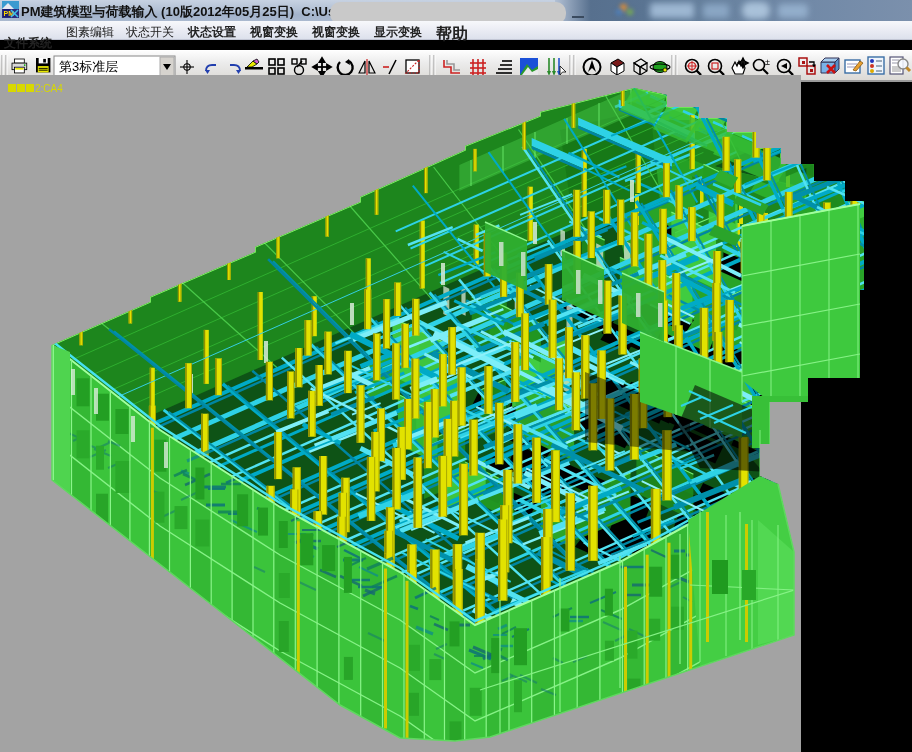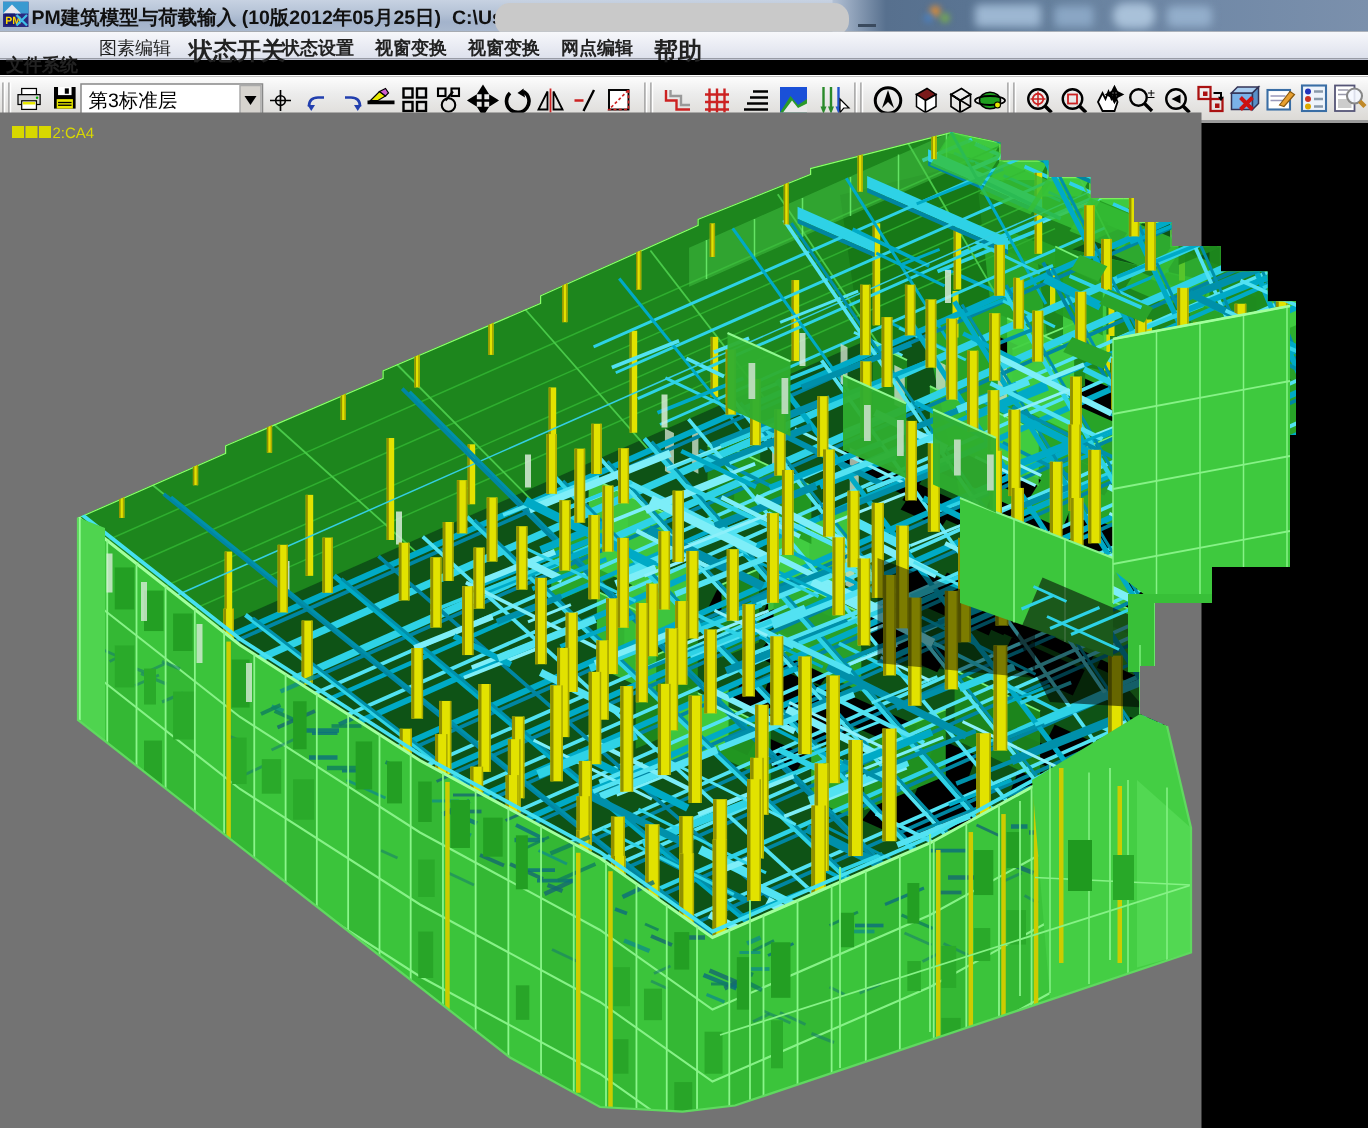--- a/index.html
+++ b/index.html
@@ -21,25 +21,25 @@
    <text x="1.5" y="15" font-size="7" font-weight="bold" fill="#ffd800">PM</text>
    <path d="M9 9 L16 16 M16 9 L9 16" stroke="#40c0e8" stroke-width="1.5"></path>
  </svg>
  <div style="position:absolute;left:21px;top:3px;font-size:13px;font-weight:bold;color:#111;white-space:nowrap">PM建筑模型与荷载输入 (10版2012年05月25日)&nbsp;&nbsp;C:\User</div>
  <div style="position:absolute;left:330px;top:2px;width:236px;height:22px;border-radius:10px;background:#c9c9c9"></div>
  <div style="position:absolute;left:572px;top:16px;width:12px;height:2px;background:#3a4a5e"></div>
 </div>
 <div style="position:absolute;left:0;top:21px;width:912px;height:19px;background:linear-gradient(180deg,#f7f8fb 0%,#e9ebf3 55%,#dde1ec 100%);border-bottom:1px solid #c2c6d4">
     <div style="position:absolute;left:4px;top:14px;font-size:12px;font-weight:bold;color:#222">文件系统</div>
     <div style="position:absolute;left:66px;top:3px;font-size:12px;font-weight:normal;color:#222">图素编辑</div>
-    <div style="position:absolute;left:126px;top:3px;font-size:16px;font-weight:bold;color:#222">状态开关</div>
+    <div style="position:absolute;left:126px;top:3px;font-size:12px;font-weight:normal;color:#222">状态开关</div>
     <div style="position:absolute;left:188px;top:3px;font-size:12px;font-weight:bold;color:#222">状态设置</div>
     <div style="position:absolute;left:250px;top:3px;font-size:12px;font-weight:bold;color:#222">视窗变换</div>
     <div style="position:absolute;left:312px;top:3px;font-size:12px;font-weight:bold;color:#222">视窗变换</div>
-    <div style="position:absolute;left:374px;top:3px;font-size:12px;font-weight:bold;color:#222">网点编辑</div>
+    <div style="position:absolute;left:374px;top:3px;font-size:12px;font-weight:bold;color:#222">显示变换</div>
     <div style="position:absolute;left:436px;top:3px;font-size:16px;font-weight:bold;color:#222">帮助</div>
   </div>
 <div style="position:absolute;left:0;top:50px;width:912px;height:32px;background:linear-gradient(180deg,#fdfdfd 0%,#ececec 40%,#dcdad6 100%);border-top:1px solid #fff;border-bottom:2px solid #9a9a9a">
 <svg width="912" height="33" style="position:absolute;left:0;top:0">
 <g stroke="#999" stroke-width="1">
         <line x1="2" y1="4" x2="2" y2="29"></line>
         <line x1="6" y1="4" x2="6" y2="29"></line>
       </g>
       <g stroke="#fff" stroke-width="1">
         <line x1="3" y1="4" x2="3" y2="29"></line>
@@ -263,21 +263,21 @@
         <rect x="0" y="0" width="13" height="17" fill="#fff" stroke="#557" stroke-width="1.2"></rect>
         <line x1="2" y1="3" x2="9" y2="3" stroke="#99a" stroke-width="1"></line>
         <line x1="2" y1="6" x2="9" y2="6" stroke="#99a" stroke-width="1"></line>
         <rect x="2" y="9" width="9" height="6" fill="#ccc"></rect>
         <circle cx="13" cy="7" r="5" fill="#f4f8ff" fill-opacity="0.85" stroke="#888" stroke-width="1.4"></circle>
         <line x1="16.5" y1="10.5" x2="20" y2="14" stroke="#c08828" stroke-width="3"></line>
       </g>
 </svg>
 </div>
 
-<div style="position:absolute;left:0;top:75px;width:801px;height:677px;background:#737373">
+<div style="position:absolute;left:0;top:75px;width:801px;height:677px;background:#a3a3a3">
 <svg width="912" height="677" viewBox="0 75 912 677">
 <clipPath id="sil">
         <polygon points="52.0,345.0 150.0,302.0 150.0,297.0 255.0,252.0 255.0,247.0 360.0,202.0 360.0,197.0 465.0,150.0 465.0,146.0 540.0,116.0 540.0,112.0 634.0,88.0 667.0,95.0 667.0,107.0 699.0,107.0 699.0,118.0 727.0,118.0 727.0,132.0 756.0,132.0 756.0,148.0 781.0,148.0 781.0,164.0 814.0,164.0 814.0,181.0 845.0,181.0 845.0,201.0 864.0,201.0 864.0,290.0 860.0,290.0 860.0,378.0 808.0,378.0 808.0,402.0 770.0,402.0 770.0,444.0 760.0,444.0 760.0,476.0 778.0,484.0 794.0,552.0 794.0,635.0 490.0,737.0 455.0,741.0 400.0,738.0 340.0,705.0 52.0,480.0"></polygon>
       </clipPath>
 <g clip-path="url(#sil)">
 <polygon points="52.0,345.0 150.0,302.0 150.0,297.0 255.0,252.0 255.0,247.0 360.0,202.0 360.0,197.0 465.0,150.0 465.0,146.0 540.0,116.0 540.0,112.0 634.0,88.0 667.0,95.0 667.0,107.0 699.0,107.0 699.0,118.0 727.0,118.0 727.0,132.0 756.0,132.0 756.0,148.0 781.0,148.0 781.0,164.0 814.0,164.0 814.0,181.0 845.0,181.0 845.0,201.0 864.0,201.0 864.0,290.0 860.0,290.0 860.0,378.0 808.0,378.0 808.0,402.0 770.0,402.0 770.0,444.0 760.0,444.0 760.0,476.0 778.0,484.0 794.0,552.0 794.0,635.0 490.0,737.0 455.0,741.0 400.0,738.0 340.0,705.0 52.0,480.0" fill="#1e8a1e"></polygon>
 <polygon points="-27.0,356.1 653.0,55.8 711.5,167.8 93.8,440.7" fill="#1d861d"></polygon>
 <polygon points="624.9,44.5 913.2,-82.8 966.1,107.5 718.2,217.1" fill="#1d861d"></polygon>
 <polygon points="634.0,88.0 667.0,95.0 660.0,108.0 627.0,101.0" fill="#3fca3f"></polygon>
 <line x1="650" y1="96" x2="688" y2="113" stroke="#2ed2e6" stroke-width="2.5"></line>

